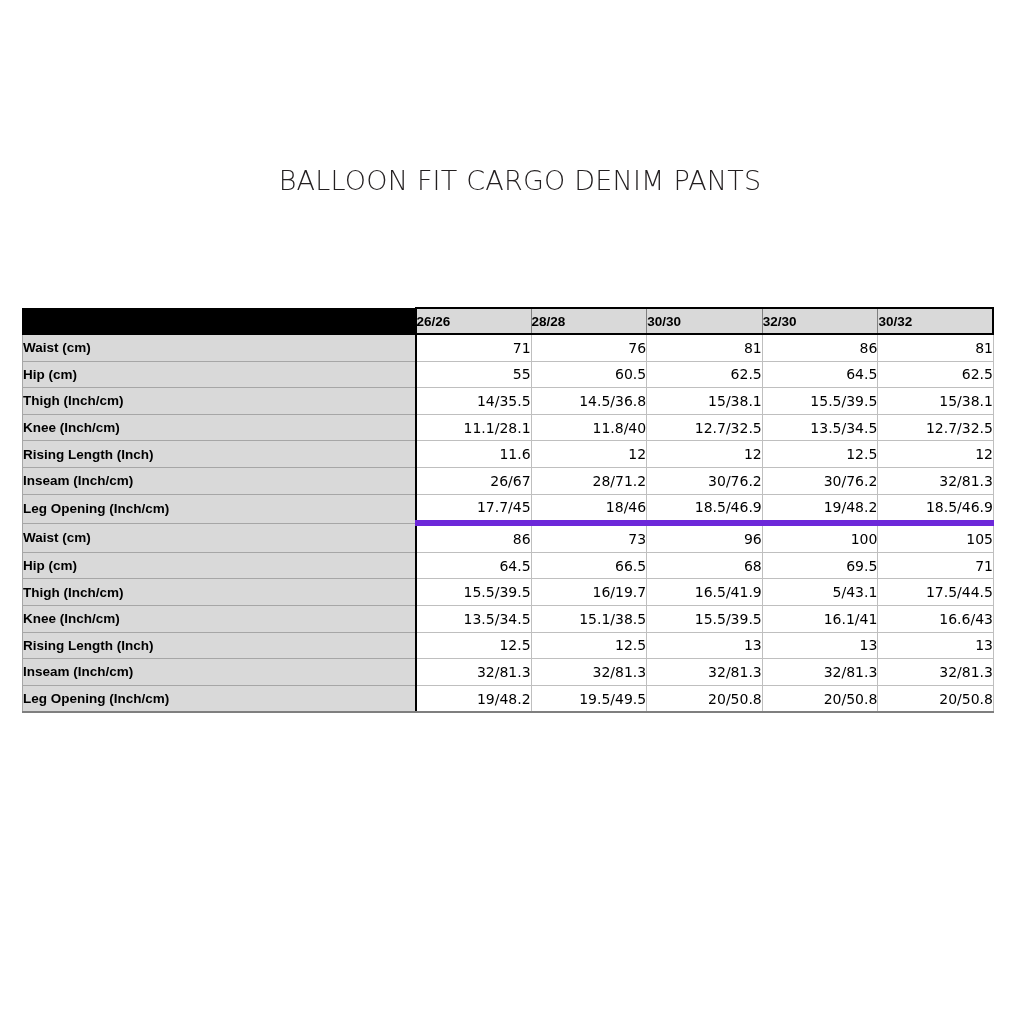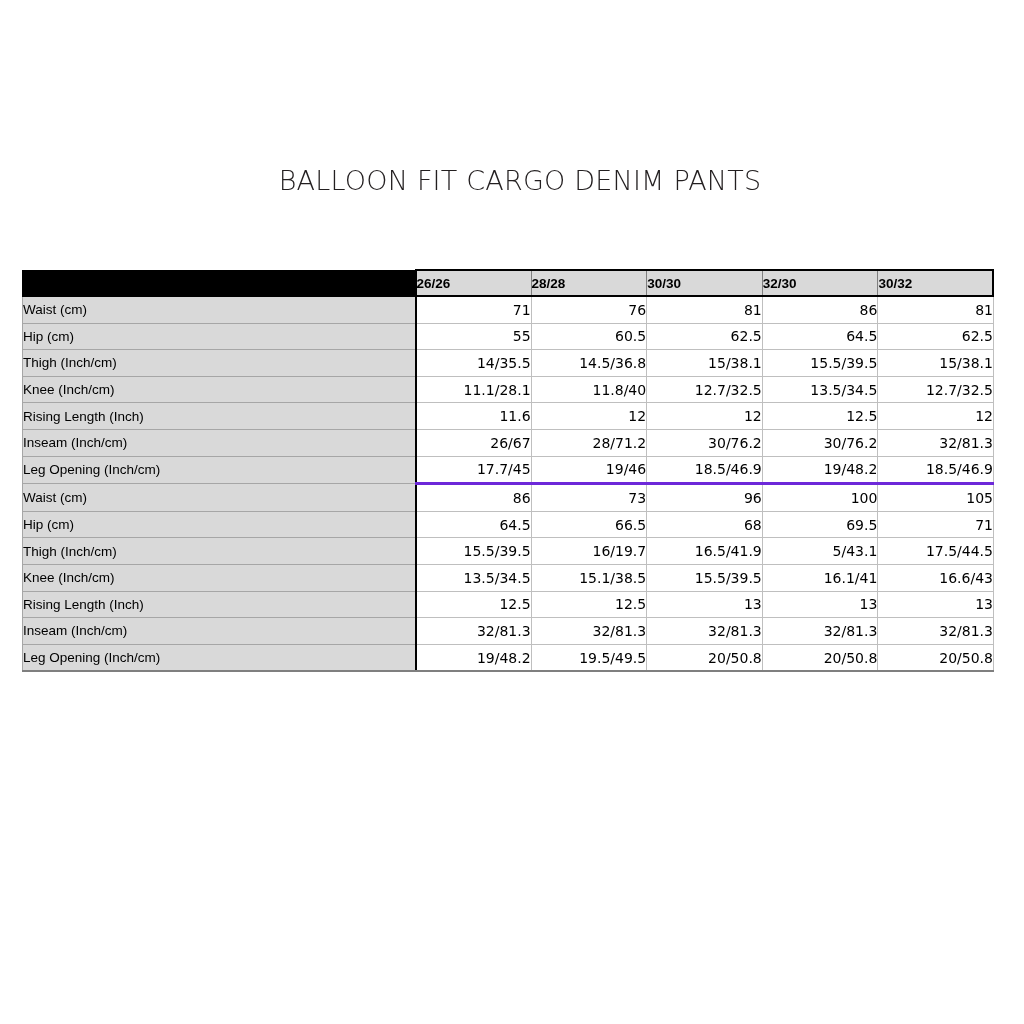--- a/index.html
+++ b/index.html
@@ -34,20 +34,21 @@
     left: 22px;
     top: 269px;
     width: 971px;
   }
 
   table.size-table {
     border-collapse: collapse;
     table-layout: fixed;
     width: 971px;
     font-size: 13px;
+    margin-top: 38px;
   }
 
   table.size-table col.label-col { width: 393px; }
   table.size-table col.data-col  { width: 115.6px; }
 
   
   tr.head-row > th {
     height: 24px;
     padding: 0;
     margin: 0;
@@ -77,21 +78,21 @@
     border-right: 2px solid #000000;
   }
 
   
   tr.data-row > td {
     height: 25.6px;
     padding: 0;
   }
   td.row-label {
     background: #d9d9d9;
-    font-weight: normal;
+    font-weight: bold;
     font-size: 13.5px;
     text-align: left;
     padding: 0 0 0 8px;
     color: #000000;
     border-top: 1px solid #ffffff;
     border-bottom: 1px solid #a6a6a6;
     border-left: 1px solid #a6a6a6;
     border-right: 2px solid #000000;
     white-space: nowrap;
   }
@@ -104,21 +105,21 @@
     border-bottom: 1px solid #bfbfbf;
     border-right: 1px solid #bfbfbf;
     border-left: 1px solid #bfbfbf;
     white-space: nowrap;
     font-family: "DejaVu Sans", sans-serif;
   }
   td.data-cell.last-cell {
     border-right: 1px solid #bfbfbf;
   }
   tr.data-row.last-of-block > td.data-cell {
-    border-bottom: 3px solid #6d28d9;
+    border-bottom: 6px solid #6d28d9;
   }
   tr.data-row.final-row > td.row-label {
     border-bottom: 2px solid #7f7f7f;
   }
   tr.data-row.final-row > td.data-cell {
     border-bottom: 2px solid #7f7f7f;
   }
 </style>
 </head>
 <body>
@@ -188,21 +189,21 @@
           <td class="row-label">Inseam (Inch/cm)</td>
           <td class="data-cell">26/67</td>
           <td class="data-cell">28/71.2</td>
           <td class="data-cell">30/76.2</td>
           <td class="data-cell">30/76.2</td>
           <td class="data-cell last-cell">32/81.3</td>
         </tr>
         <tr class="data-row last-of-block">
           <td class="row-label">Leg Opening (Inch/cm)</td>
           <td class="data-cell">17.7/45</td>
-          <td class="data-cell">19/46</td>
+          <td class="data-cell">18/46</td>
           <td class="data-cell">18.5/46.9</td>
           <td class="data-cell">19/48.2</td>
           <td class="data-cell last-cell">18.5/46.9</td>
         </tr>
         <tr class="data-row">
           <td class="row-label">Waist (cm)</td>
           <td class="data-cell">86</td>
           <td class="data-cell">73</td>
           <td class="data-cell">96</td>
           <td class="data-cell">100</td>

